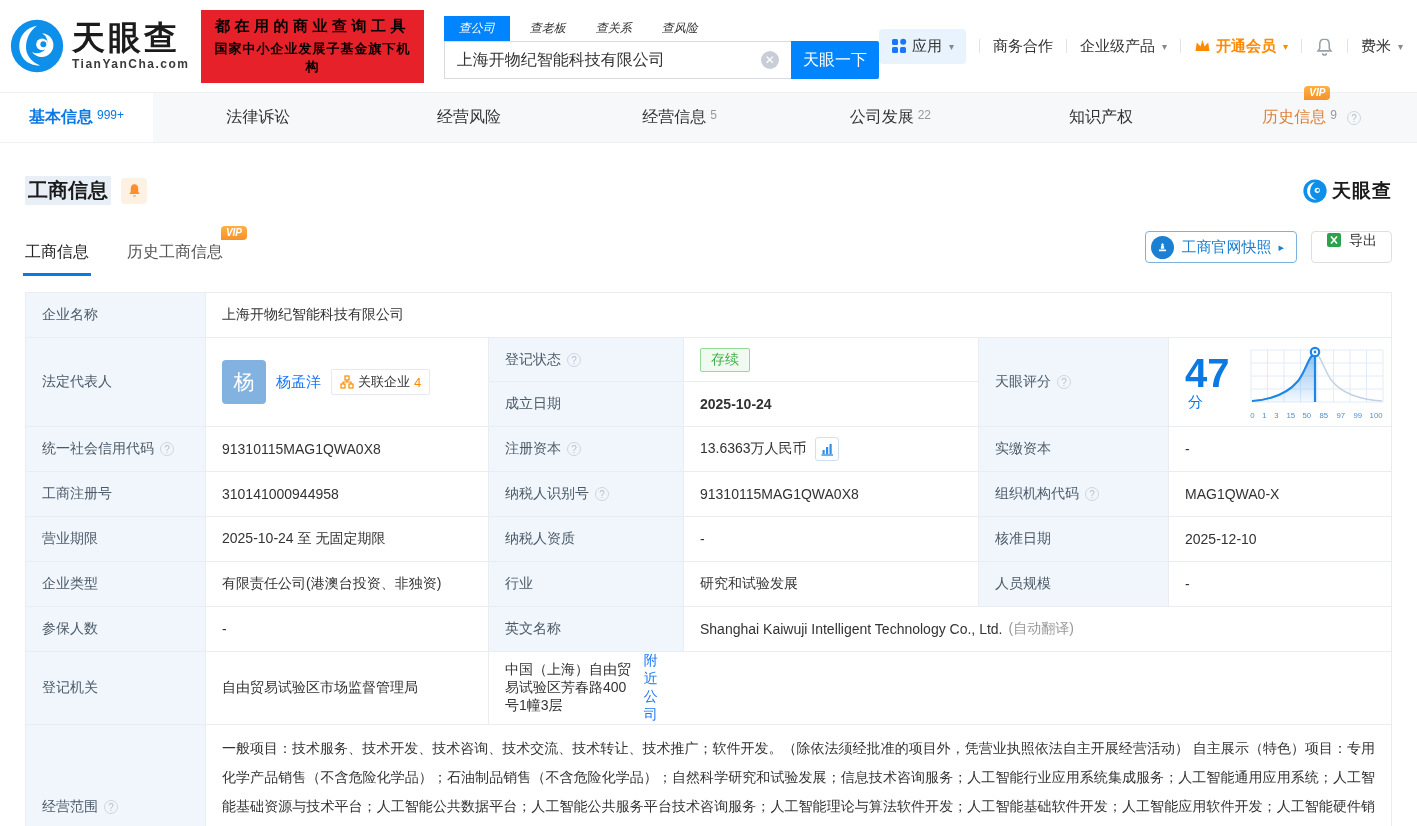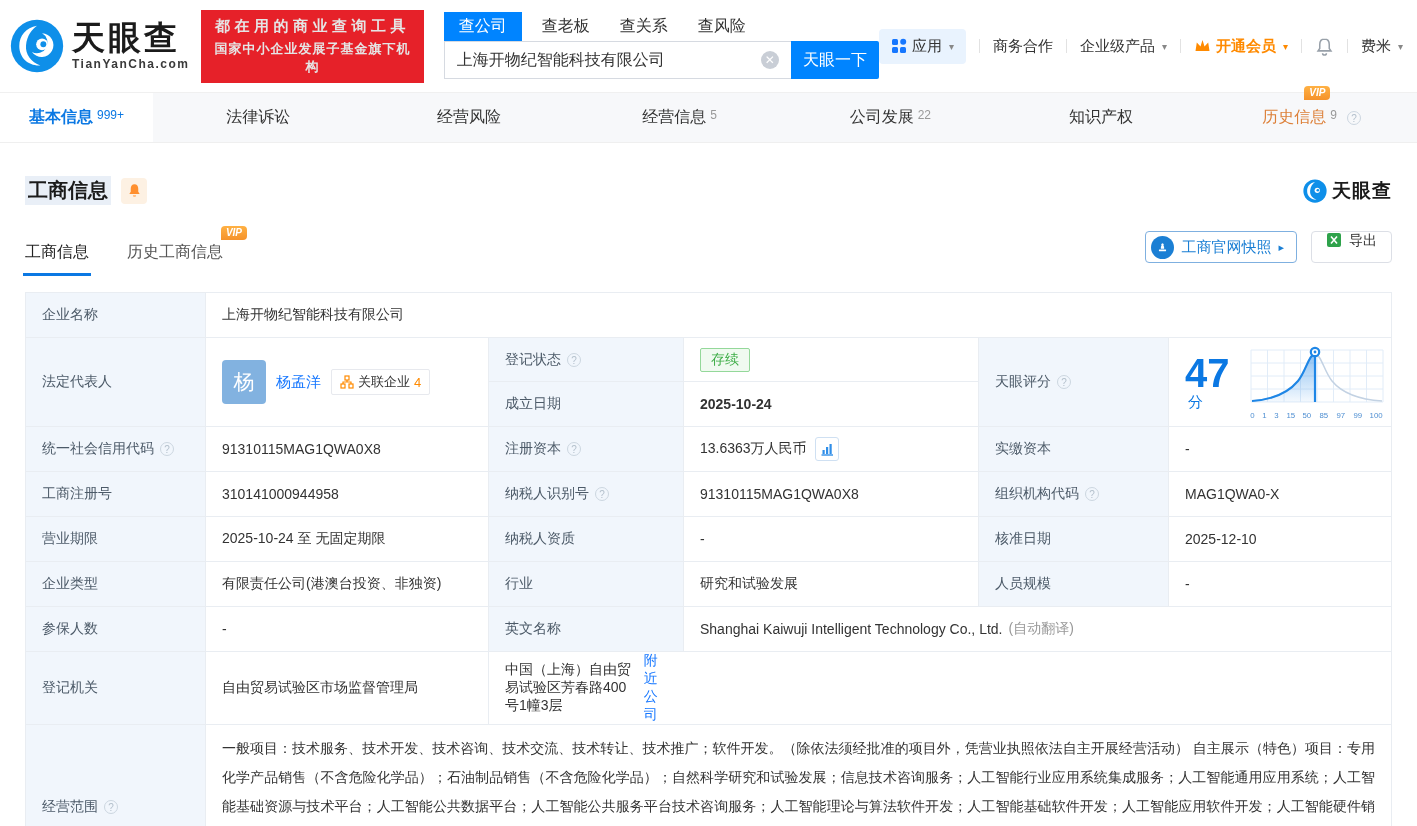--- a/index.html
+++ b/index.html
@@ -5,27 +5,27 @@
   * { box-sizing: border-box; margin: 0; padding: 0; }
   html,body { background:#fff; }
   body { width:1417px; font-family:"Liberation Sans","DejaVu Sans",sans-serif; color:#333; }
 
   
   .topbar { height:93px; display:flex; align-items:center; padding:0 14px 0 10px; border-bottom:1px solid #f0f0f0; }
   .logo { display:flex; align-items:center; gap:8px; }
   .logo-icon { width:54px; height:54px; flex:0 0 auto; }
   .logo-txt .cn { font-size:33px; font-weight:bold; color:#1b1b1b; letter-spacing:3px; line-height:34px; }
   .logo-txt .en { font-size:12px; font-weight:bold; color:#3a3a3a; letter-spacing:1.5px; margin-top:2px; }
-  .slogan { background:#e62129; color:#e5e5e5; margin-left:12px; padding:7px 10px; text-align:center; }
+  .slogan { background:#e62129; color:#000000; margin-left:12px; padding:7px 10px; text-align:center; }
   .slogan .l1 { font-size:15px; font-weight:bold; letter-spacing:4.5px; }
   .slogan .l2 { font-size:13px; font-weight:bold; letter-spacing:1px; margin-top:4px; }
 
   .search { width:452px; margin-left:20px; }
   .stabs { display:flex; align-items:flex-end; height:28px; }
-  .stab { font-size:16px; color:#333; margin-right:30px; padding:4px 0; cursor:pointer; }
+  .stab { font-size:12px; color:#333; margin-right:30px; padding:4px 0; cursor:pointer;font-style:italic; }
   .stab.active { background:#0084ff; color:#fff; padding:4px 15px; margin-right:20px; }
   .sbar { display:flex; position:relative; }
   .sinput { flex:1; height:38px; border:1px solid #d6dae1; border-right:none; font-size:16px; color:#333; padding:0 38px 0 12px; outline:none; }
   .sclear { position:absolute; right:100px; top:10px; width:18px; height:18px; border-radius:50%; background:#c9ced6; color:#fff; font-size:12px; line-height:18px; text-align:center; cursor:pointer; }
   .sbtn { width:88px; height:38px; background:#0084ff; color:#fff; border:none; font-size:16px; cursor:pointer; border-radius:0 2px 2px 0; }
 
   .topmenu { margin-left:auto; display:flex; align-items:center; gap:13px; font-size:15px; color:#333; white-space:nowrap; }
   .tm-sep { width:1px; height:14px; background:#e2e2e2; }
   .tm-item { display:flex; align-items:center; gap:5px; cursor:pointer; }
   .apps-chip { background:#e9f3fe; border-radius:4px; padding:8px 12px; }

